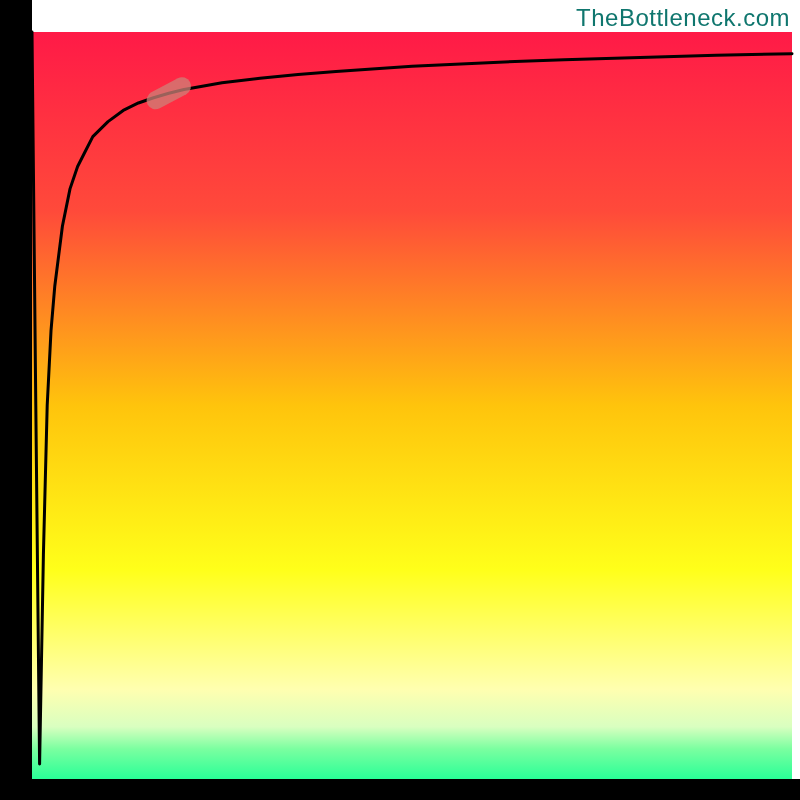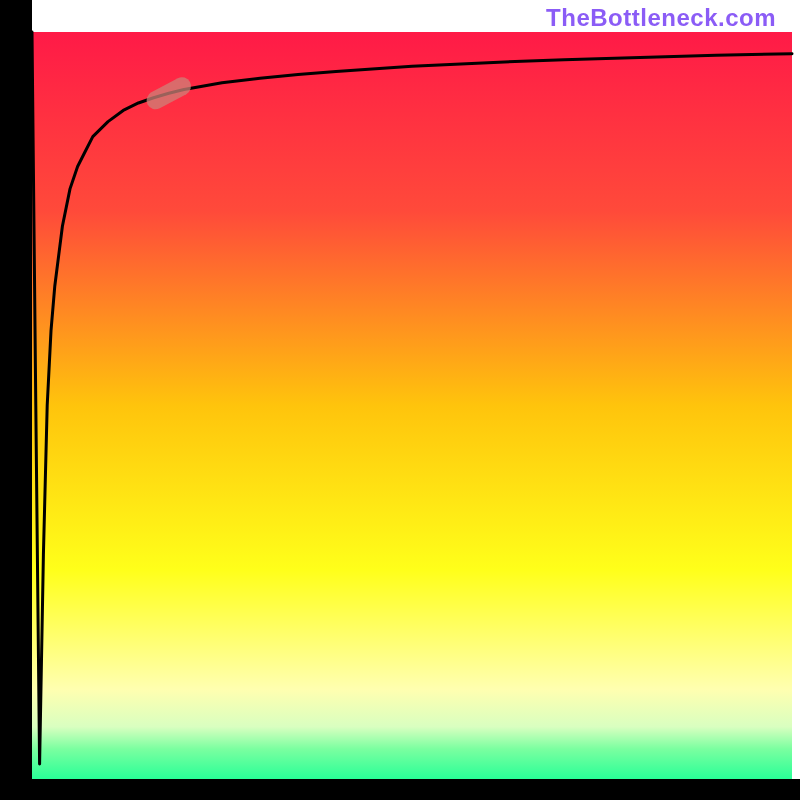--- a/index.html
+++ b/index.html
@@ -12,25 +12,25 @@
     font-family: Arial, Helvetica, sans-serif;
   }
   .chart-wrap {
     position: relative;
     width: 800px;
     height: 800px;
   }
   .watermark {
     position: absolute;
     top: 4px;
-    right: 24px;
+    right: 10px;
     font-size: 24px;
-    color: #8b5cf6;
+    color: #0f766e;
     letter-spacing: 0.5px;
-    font-weight: 700;
+    font-weight: 400;
     z-index: 10;
   }
   svg.chart {
     position: absolute;
     top: 0;
     left: 0;
   }
 </style>
 </head>
 <body>

